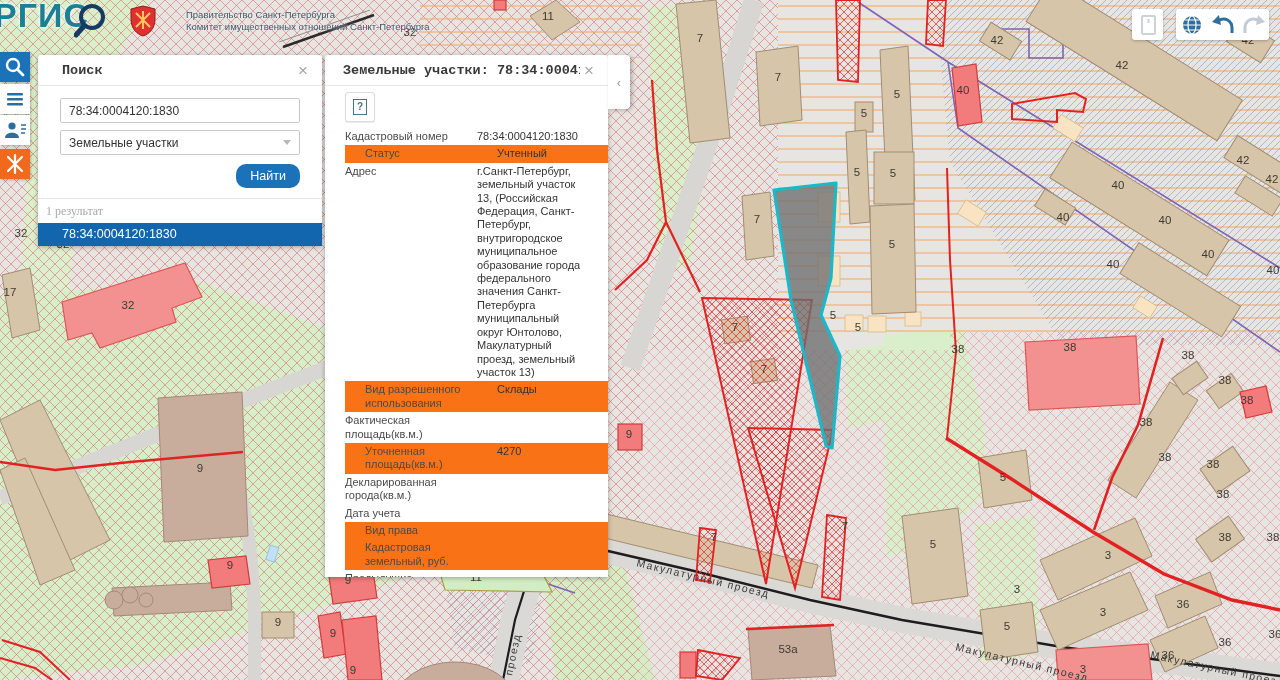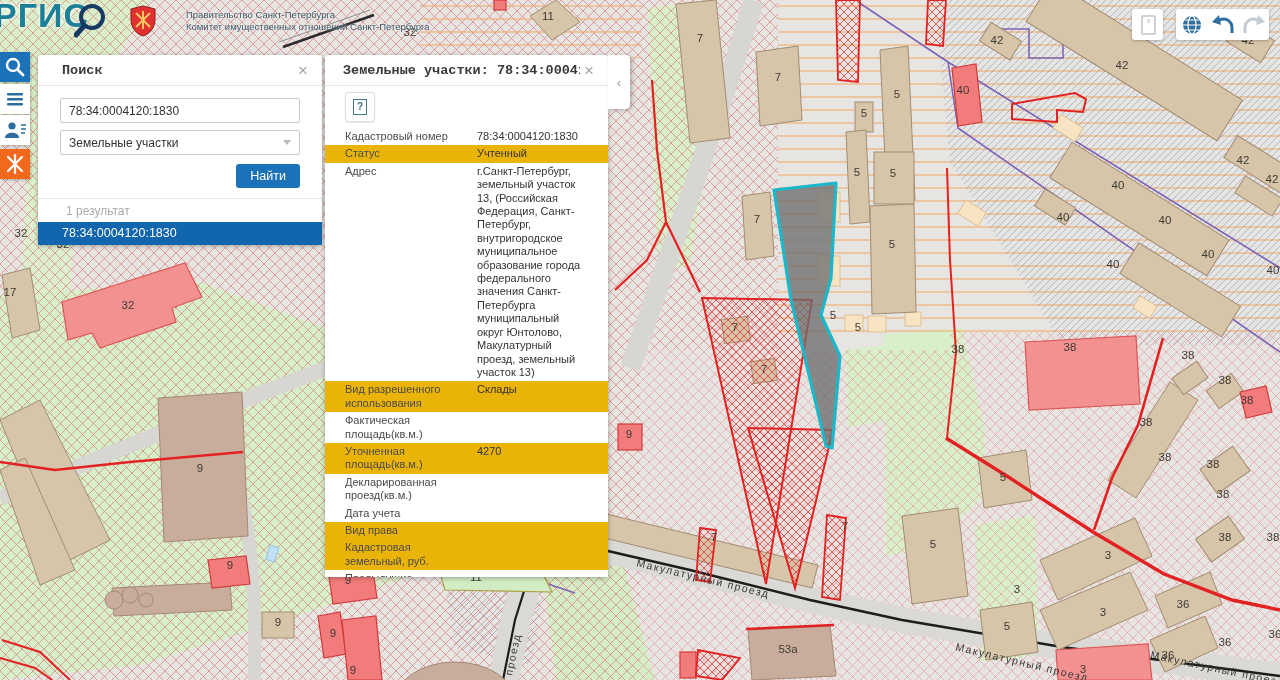--- a/index.html
+++ b/index.html
@@ -27,33 +27,33 @@
   .sp-body{padding:12px 22px 10px 22px;}
   .text-input{box-sizing:border-box;width:100%;height:25px;border:1px solid #c9c9c9;border-radius:2px;
     font:12px "Liberation Sans",sans-serif;color:#333;padding:0 8px;outline:none;background:#fff;}
   .select-box{box-sizing:border-box;width:100%;height:25px;border:1px solid #c9c9c9;border-radius:2px;
     margin-top:7px;display:flex;align-items:center;padding:0 8px;font-size:12px;color:#333;cursor:pointer;}
   .select-box .lbl{flex:1;}
   .chev{width:0;height:0;border-left:4px solid transparent;border-right:4px solid transparent;
     border-top:5px solid #b9b9b9;}
   .btn-row{margin-top:9px;text-align:right;}
   .blue-btn{display:inline-block;background:#1b72b8;color:#fff;font-size:12.5px;
-    padding:5px 14px;border-radius:3px;border:none;cursor:pointer;}
-  .results-label{border-top:1px solid #e6e6e6;padding:5px 0 4px 28px;font-size:12px;color:#a9a9a9;}
+    padding:5px 14px;border-radius:10px;border:none;cursor:pointer;}
+  .results-label{border-top:1px solid #e6e6e6;padding:5px 0 4px 8px;font-size:12px;color:#a9a9a9;font-family:Liberation Serif, serif;}
   .result-row{background:#1266ad;color:#fff;font-size:12.5px;padding:4px 0 5px 24px;cursor:pointer;}
   
   #details-panel{left:325px;top:55px;width:283px;height:522px;overflow:hidden;border-radius:3px 3px 0 0;}
   .dp-toolbar{padding:6px 0 6px 20px;}
   .tool-btn{width:28px;height:28px;border:1px solid #dcdcdc;border-radius:3px;background:#fff;
     display:flex;align-items:center;justify-content:center;cursor:pointer;box-shadow:0 1px 1px rgba(0,0,0,.08);}
   .q-glyph{border:1px solid #3f7489;color:#3f7489;font-size:10px;line-height:1;
     padding:2px 3px;font-weight:bold;}
   .dtable{font-size:11px;line-height:1.22;}
   .drow{display:flex;padding:2px 20px 2px 20px;}
-  .drow.odd{background:#eab308;}
+  .drow.odd{background:#f97316;margin-left:20px;}
   .dlabel{width:126px;flex:0 0 126px;color:#4a4a4a;}
   .dvalue{flex:1;margin-left:6px;color:#333;}
   
   #collapse-tab{position:absolute;left:608px;top:55px;width:22px;height:54px;background:#fff;
     border-radius:0 4px 4px 0;box-shadow:2px 1px 4px rgba(0,0,0,.25);display:flex;align-items:center;
     justify-content:center;color:#9a9a9a;font-size:13px;cursor:pointer;}
   
   .side-btn{position:absolute;left:0;width:30px;height:30px;display:flex;align-items:center;
     justify-content:center;cursor:pointer;box-shadow:1px 1px 3px rgba(0,0,0,.25);}
   .side-white{background:#fff;}
@@ -435,21 +435,21 @@
         </div>
         <div class="drow">
           <div class="dlabel">Фактическая площадь(кв.м.)</div>
           <div class="dvalue"></div>
         </div>
         <div class="drow odd">
           <div class="dlabel">Уточненная площадь(кв.м.)</div>
           <div class="dvalue">4270</div>
         </div>
         <div class="drow">
-          <div class="dlabel">Декларированная проезд(кв.м.)</div>
+          <div class="dlabel">Декларированная города(кв.м.)</div>
           <div class="dvalue"></div>
         </div>
         <div class="drow">
           <div class="dlabel">Дата учета</div>
           <div class="dvalue"></div>
         </div>
         <div class="drow odd">
           <div class="dlabel">Вид права</div>
           <div class="dvalue"></div>
         </div>

